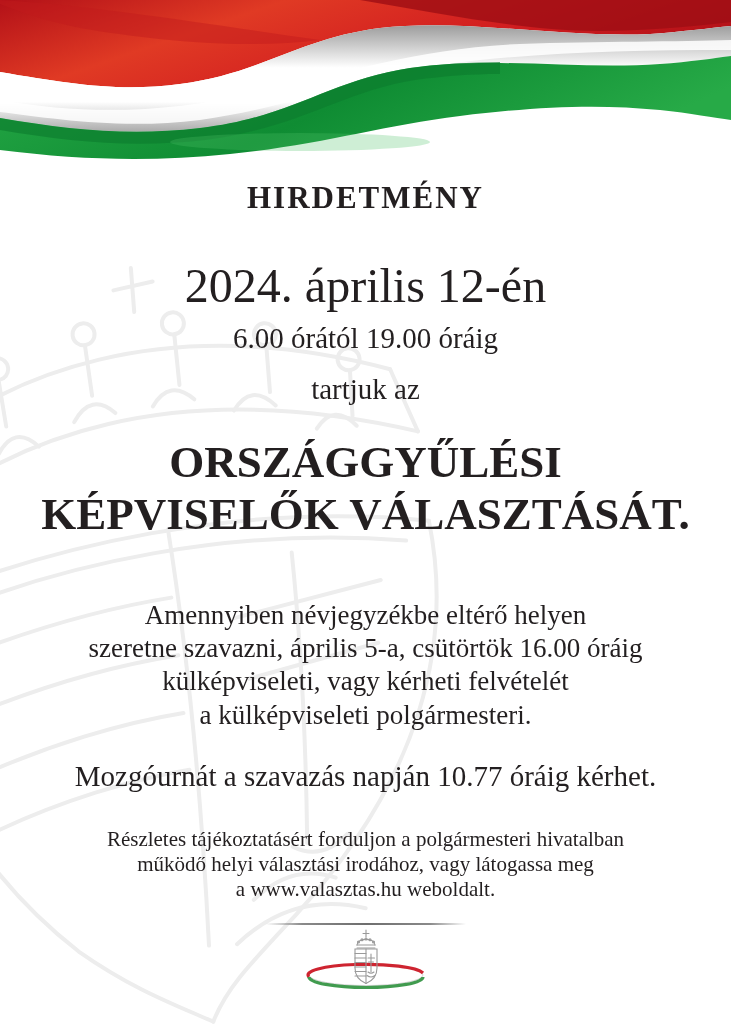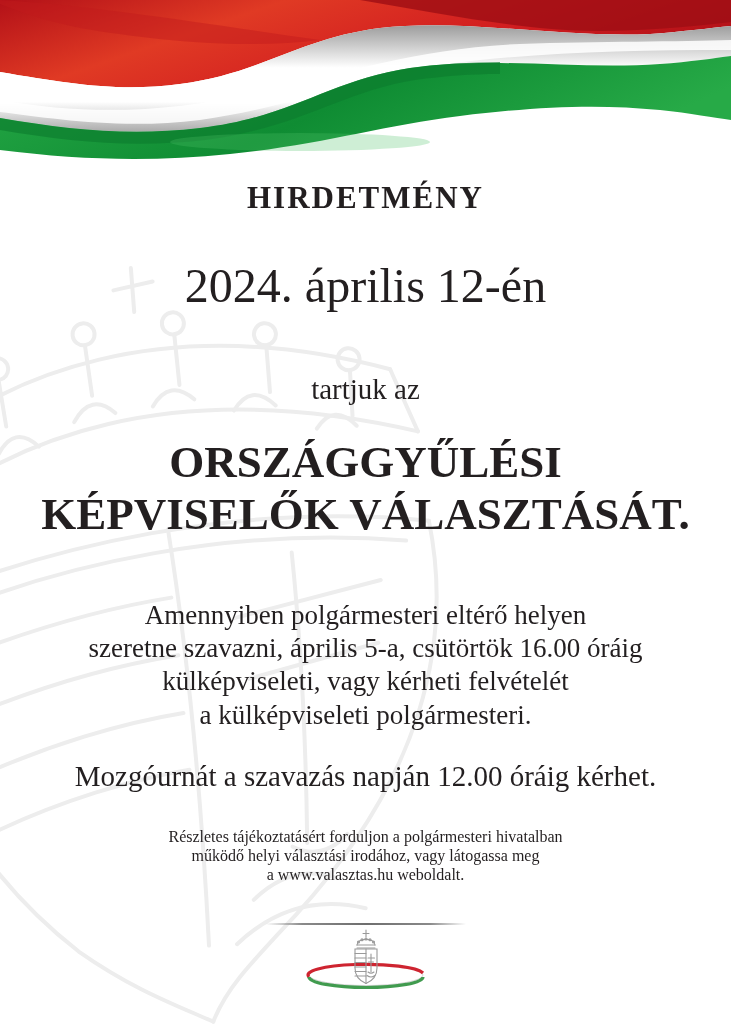--- a/index.html
+++ b/index.html
@@ -12,21 +12,21 @@
   .flag{position:absolute;top:0;left:0;width:731px;height:170px;display:block;}
   .watermark{position:absolute;left:-120px;top:248px;width:580px;height:776px;display:block;pointer-events:none;}
   .txt{position:absolute;left:0;width:731px;text-align:center;white-space:nowrap;}
   .title{top:180px;font-size:31px;font-weight:bold;letter-spacing:2px;}
   .date-line{top:258px;font-size:48px;}
   .time-line{top:322px;font-size:29px;}
   .lead-line{top:373px;font-size:29px;}
   .heading{top:436px;font-size:45px;font-weight:bold;line-height:1.16;}
   .para1{top:599px;font-size:27px;line-height:1.23;}
   .mozgo{top:760px;font-size:29px;}
-  .para2{top:827px;font-size:16px;line-height:1.2;}
+  .para2{top:827px;font-size:21px;line-height:1.2;}
   .footer-divider{
     position:absolute;top:923px;left:50%;transform:translateX(-50%);
     width:200px;height:2px;
     background:linear-gradient(to right,rgba(140,140,140,0),#8a8a8a 18%,#6e6e6e 50%,#8a8a8a 82%,rgba(140,140,140,0));
   }
   .nvi-logo{position:absolute;top:928px;left:50%;transform:translateX(-50%);width:170px;height:64px;display:block;}
   .org-name{top:992px;font-size:13.5px;letter-spacing:1.5px;color:#8b8379;}
 </style>
 </head>
 <body>
@@ -123,36 +123,37 @@
       <path d="M385,612 q28,18 56,-6"></path>
       <path d="M340,660 q42,-32 84,-12"></path>
       <path d="M318,702 q62,-46 132,-20"></path>
     </g>
   </svg>
 
   <div class="txt title">HIRDETMÉNY</div>
 
   <div class="txt date-line">2024. április 12-én</div>
 
+  <div class="txt time-line">6.00 órától 19.00 óráig</div>
 
   <div class="txt lead-line">tartjuk az</div>
 
   <div class="txt heading">
     <div>ORSZÁGGYŰLÉSI</div>
     <div>KÉPVISELŐK VÁLASZTÁSÁT.</div>
   </div>
 
   <div class="txt para1">
-    <div>Amennyiben polgármesteri eltérő helyen</div>
+    <div>Amennyiben névjegyzékbe eltérő helyen</div>
     <div>szeretne szavazni, április 5-a, csütörtök 16.00 óráig</div>
     <div>külképviseleti, vagy kérheti felvételét</div>
     <div>a külképviseleti polgármesteri.</div>
   </div>
 
-  <div class="txt mozgo">Mozgóurnát a szavazás napján 12.00 óráig kérhet.</div>
+  <div class="txt mozgo">Mozgóurnát a szavazás napján 10.77 óráig kérhet.</div>
 
   <div class="txt para2">
     <div>Részletes tájékoztatásért forduljon a polgármesteri hivatalban</div>
     <div>működő helyi választási irodához, vagy látogassa meg</div>
     <div>a www.valasztas.hu weboldalt.</div>
   </div>
 
   <div class="footer-divider"></div>
 
   <svg class="nvi-logo" viewBox="0 0 170 64">

